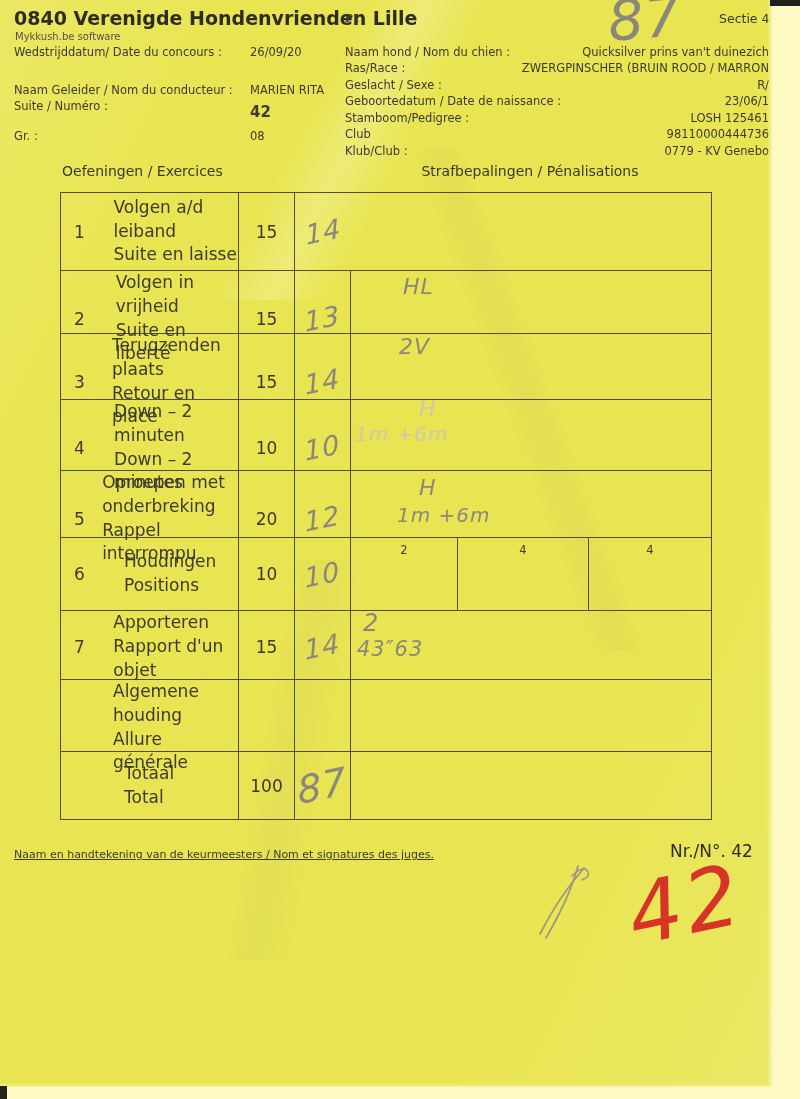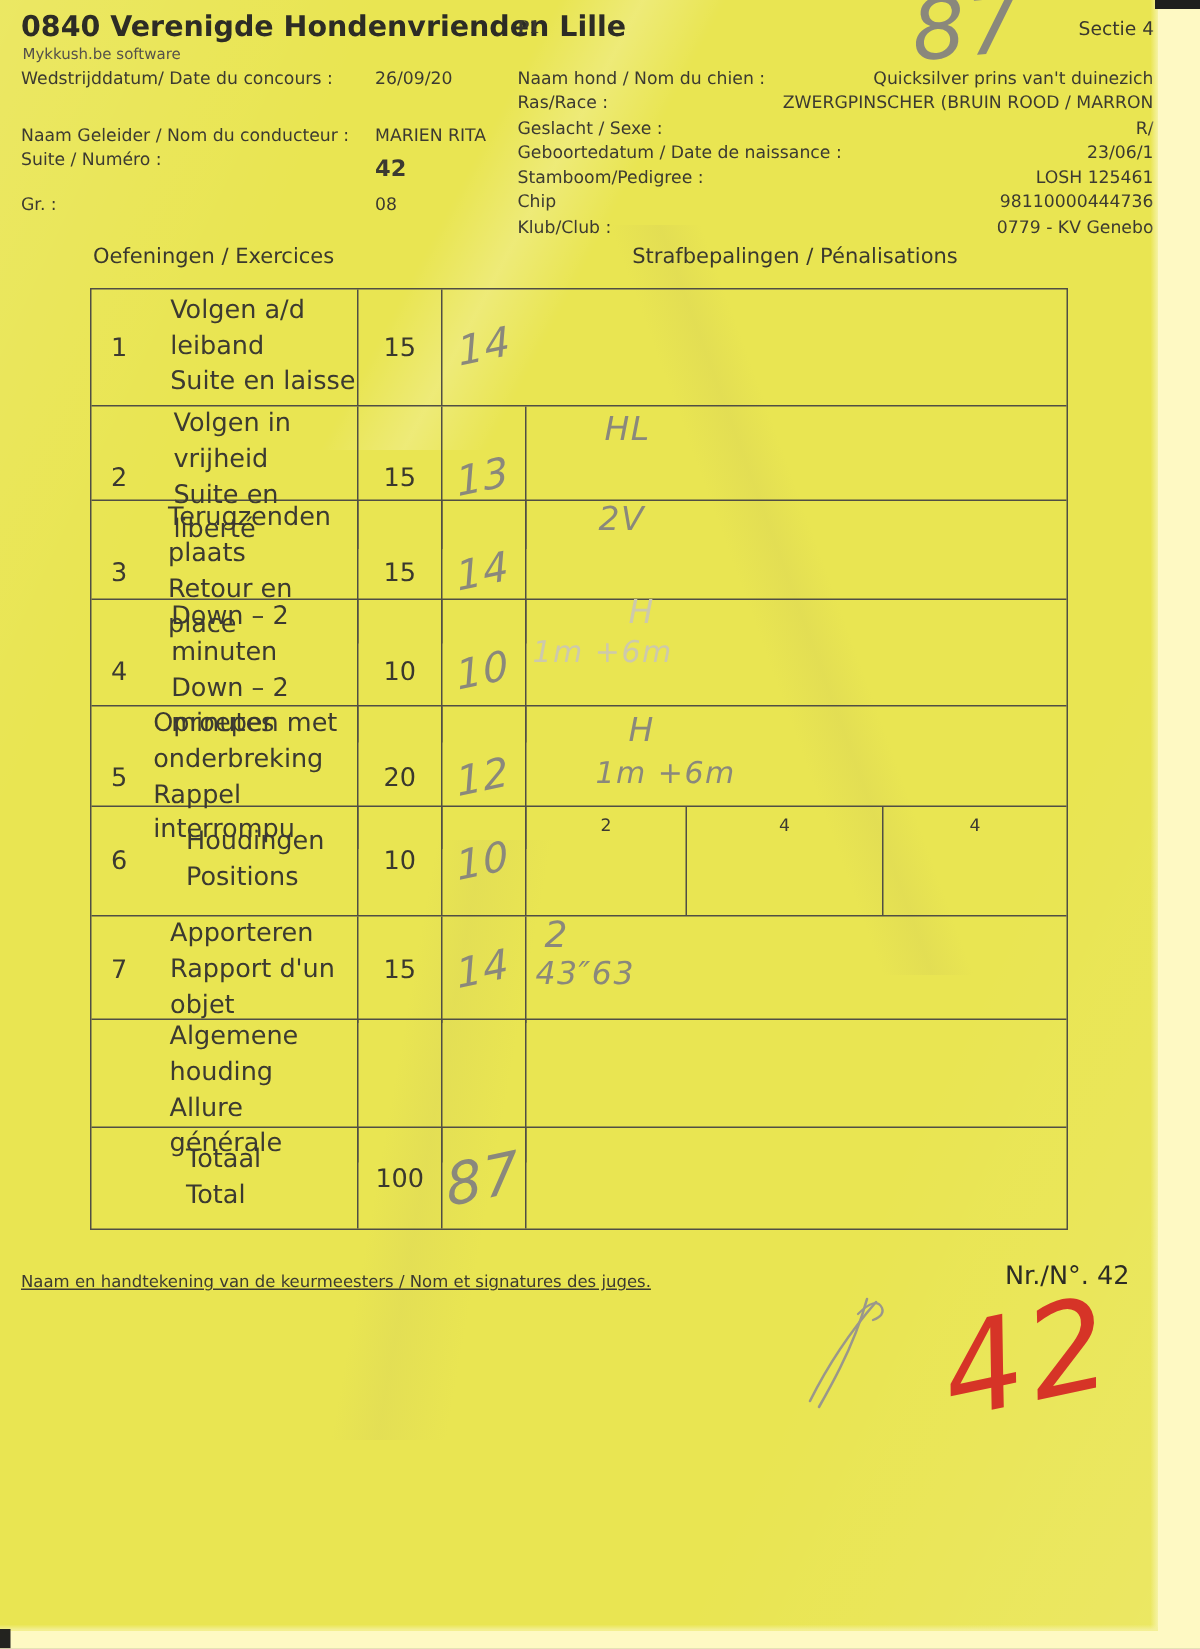--- a/index.html
+++ b/index.html
@@ -96,21 +96,21 @@
     <div class="ilabel" style="left:345px;top:45px">Naam hond / Nom du chien :</div>
     <div class="rvalue" style="top:45px">Quicksilver prins van't duinezich</div>
     <div class="ilabel" style="left:345px;top:61px">Ras/Race :</div>
     <div class="rvalue" style="top:61px">ZWERGPINSCHER (BRUIN ROOD / MARRON</div>
     <div class="ilabel" style="left:345px;top:78px">Geslacht / Sexe :</div>
     <div class="rvalue" style="top:78px">R/</div>
     <div class="ilabel" style="left:345px;top:94px">Geboortedatum / Date de naissance :</div>
     <div class="rvalue" style="top:94px">23/06/1</div>
     <div class="ilabel" style="left:345px;top:111px">Stamboom/Pedigree :</div>
     <div class="rvalue" style="top:111px">LOSH 125461</div>
-    <div class="ilabel" style="left:345px;top:127px">Chip</div>
+    <div class="ilabel" style="left:345px;top:127px">Club</div>
     <div class="rvalue" style="top:127px">98110000444736</div>
     <div class="ilabel" style="left:345px;top:144px">Klub/Club :</div>
     <div class="rvalue" style="top:144px">0779 - KV Genebo</div>
 
     <div class="th-ex">Oefeningen / Exercices</div>
     <div class="th-pen">Strafbepalingen / Pénalisations</div>
 
     <div class="stable">
 
       <div class="trow" style="height:77px">

